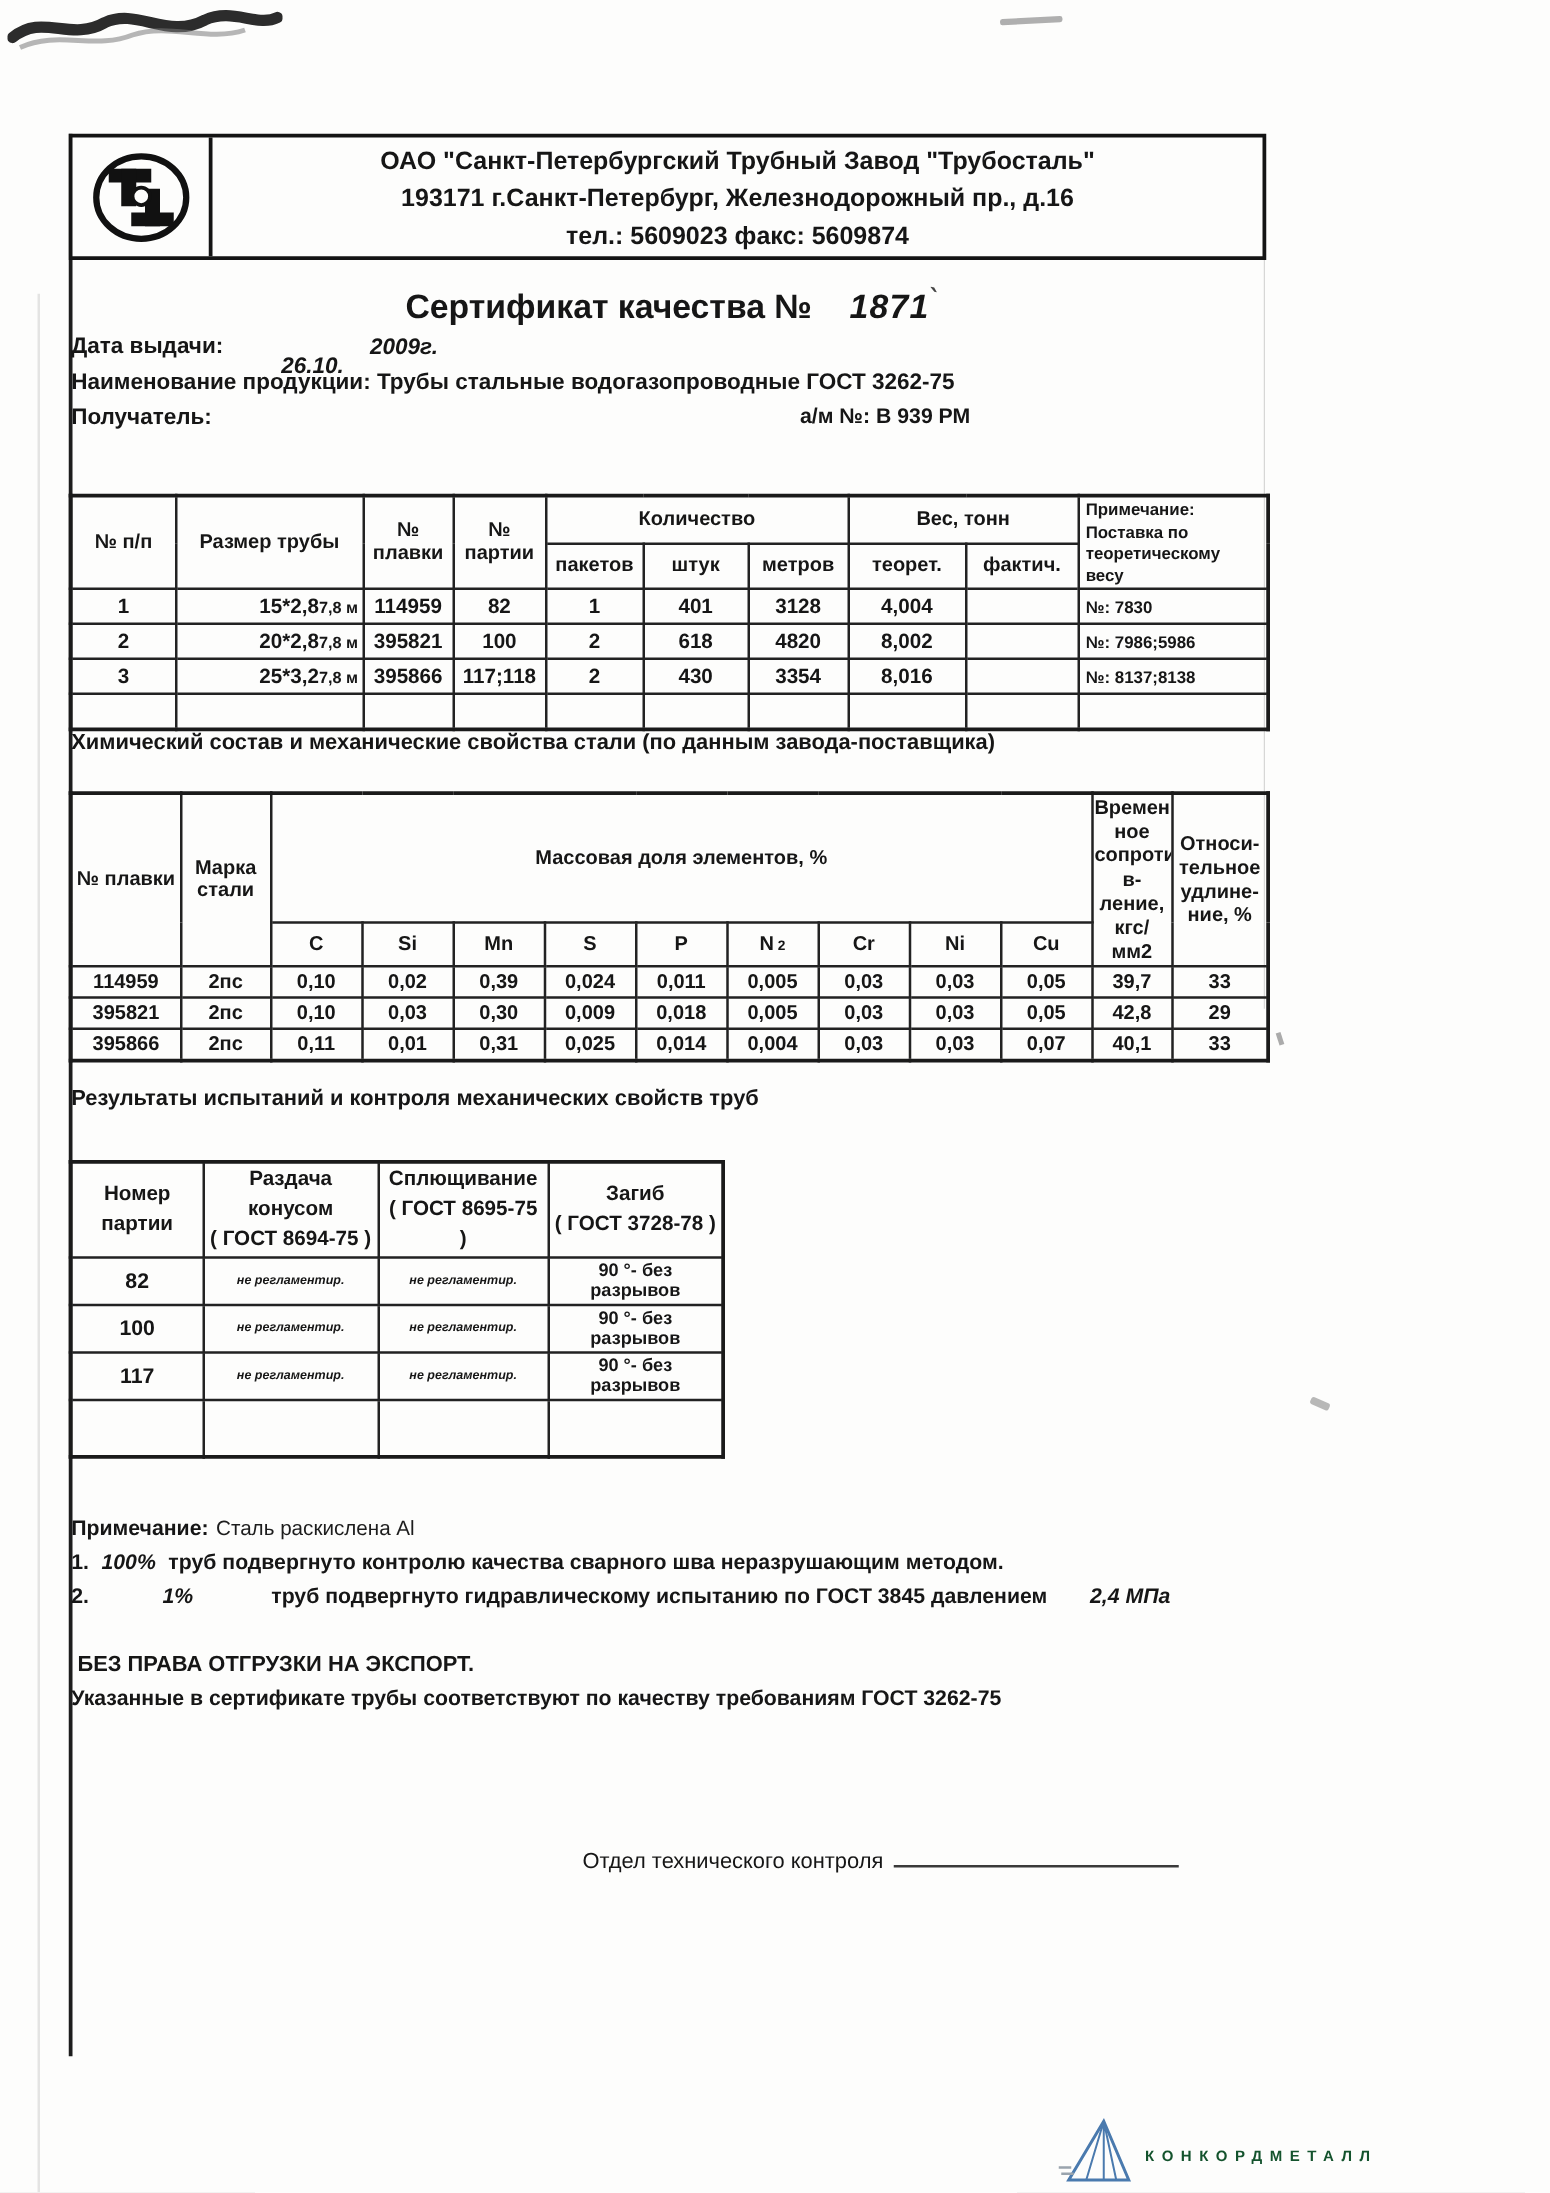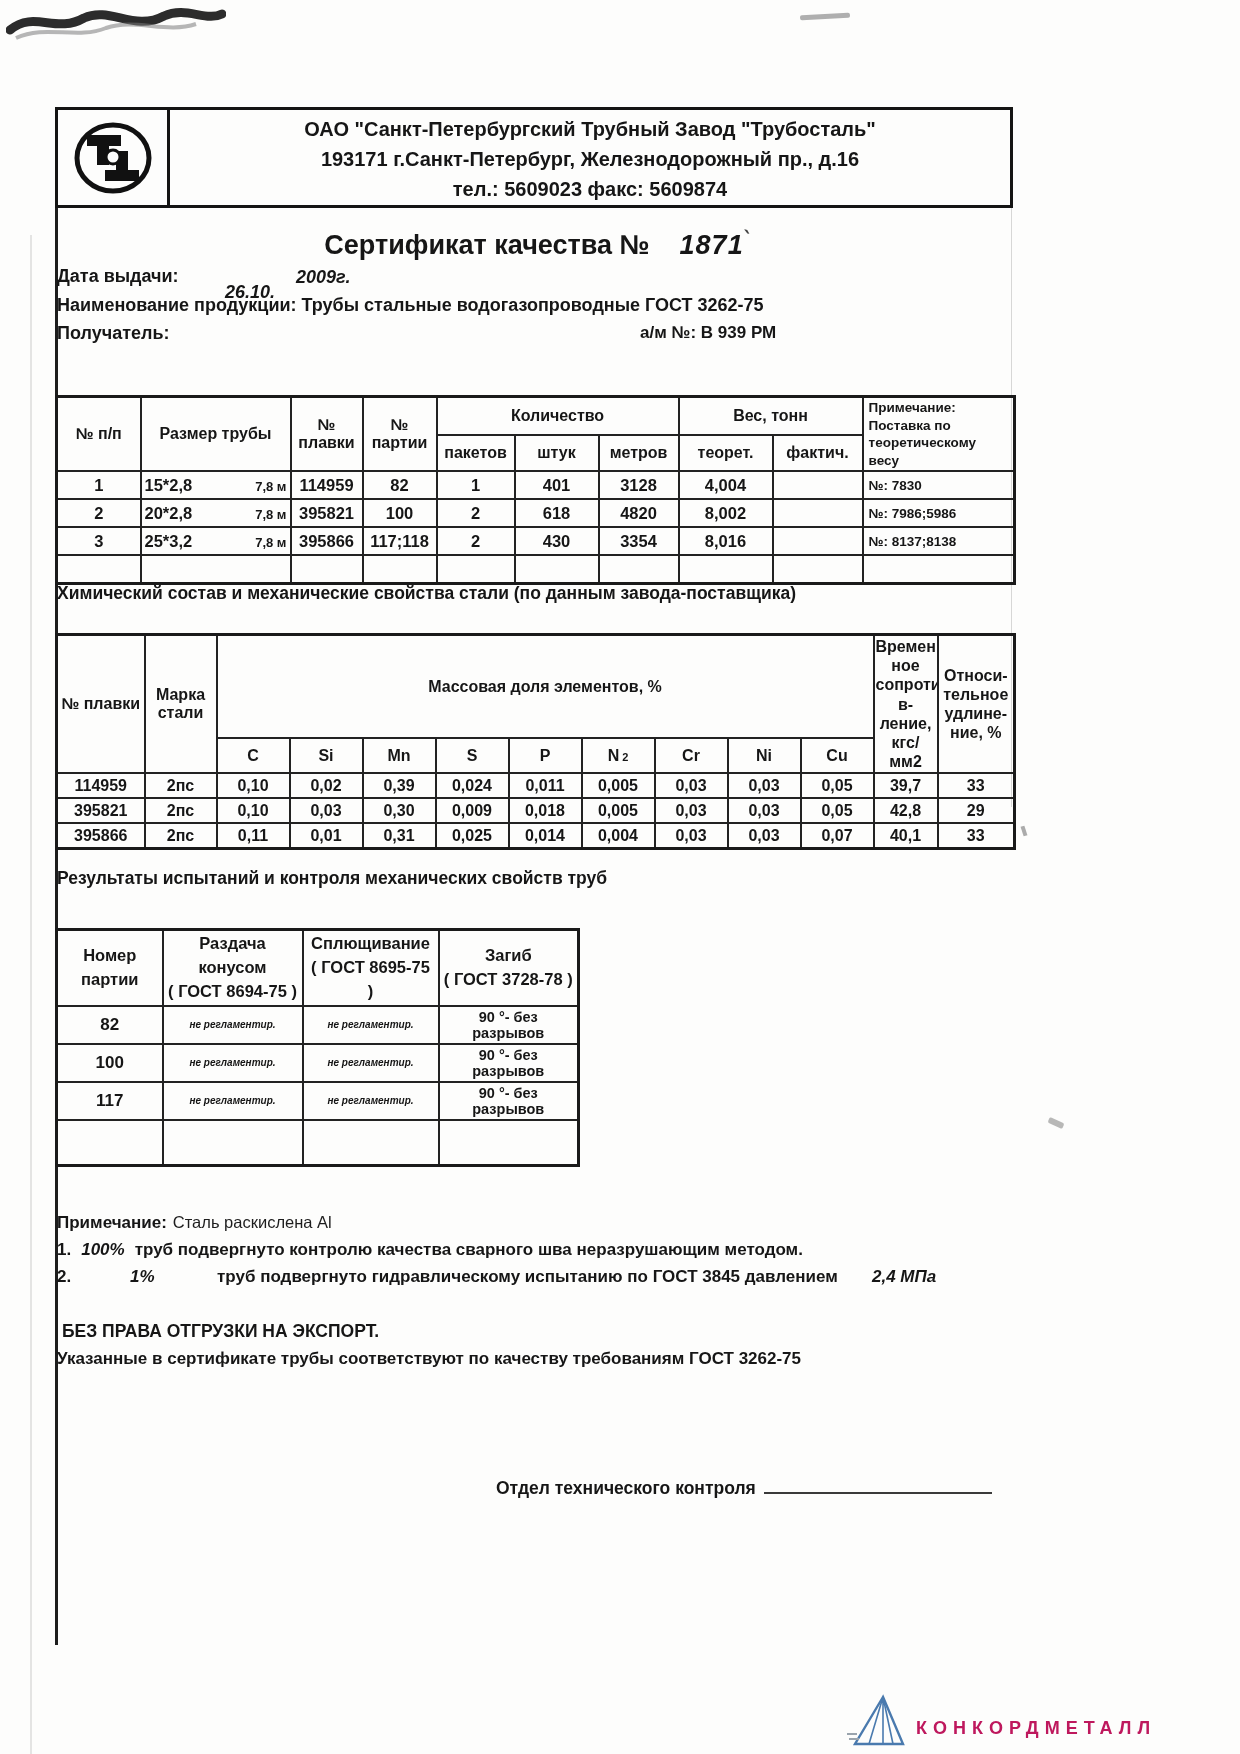--- a/index.html
+++ b/index.html
@@ -49,21 +49,21 @@
 
   
   .pipes-table { left:55px; top:395px; width:958px; }
   .pipes-table { border:3px solid #1a1a1a; }
   .pipes-table th { font-size:16px; }
   .pipes-table td { font-size:16.5px; height:28px; }
   .pipes-table .hrow1 th { height:30px; }
   .pipes-table .hrow2 th { height:28px; }
   .pipes-table .note-h { text-align:left; font-size:13.5px; line-height:1.3; padding-left:5px; }
   .pipes-table .note-c { text-align:left; font-size:13.5px; padding-left:5px; }
-  .size-wrap { display:flex; align-items:baseline; justify-content:space-between; gap:14px; }
+  .size-wrap { display:flex; align-items:baseline; justify-content:flex-end; gap:0; }
   .size-len { font-size:13px; }
 
   
   .chem-title { left:57px; top:583px; font-size:17.5px; font-weight:bold; }
   .chem-table { left:55px; top:633px; width:958px; border:3px solid #1a1a1a; }
   .chem-table th { font-size:16px; }
   .chem-table .hrow1 th { height:97px; }
   .chem-table .hrow2 th { height:33px; }
   .chem-table td { font-size:16px; height:25px; }
   .small-head { font-size:12px; line-height:1.2; font-weight:bold; padding:1px; }
@@ -88,26 +88,26 @@
   .nl-2 .pct { position:absolute; left:73px; font-style:italic; }
   .nl-2 .txt { position:absolute; left:160px; }
   .nl-2 .val { position:absolute; left:815px; font-style:italic; }
   .nl-3 { left:57px; top:1294px; }
   .nl-4 { left:62px; top:1321px; font-size:17.5px; }
   .nl-5 { left:57px; top:1349px; }
   .bold-it { font-style:italic; }
   .num-sp { margin-right:10px; }
 
   
-  .sig-line { left:496px; top:1478px; font-size:17.5px; font-weight:bold; }
+  .sig-line { left:466px; top:1478px; font-size:17.5px; font-weight:normal; }
   .sig-rule { display:inline-block; width:228px; border-bottom:2px solid #3a3a3a; margin-left:8px; vertical-align:baseline; height:14px; }
 
   
   .footer-logo { left:845px; top:1694px; }
-  .footer-brand { left:916px; top:1718px; font-size:18px; font-weight:bold; color:#be185d; letter-spacing:6px; }
+  .footer-brand { left:916px; top:1718px; font-size:12px; font-weight:bold; color:#14532d; letter-spacing:6px; }
 </style>
 </head>
 <body>
 
 <div class="page">
 
   <svg class="abs scribble" viewBox="0 0 220 42">
     <path d="M4,26 C28,6 50,30 78,14 C104,2 128,28 158,12 C180,2 200,18 216,10" stroke="#161616" stroke-width="9" fill="none" stroke-linecap="round"></path>
     <path d="M10,34 C40,20 70,36 100,24 C130,14 160,30 190,20" stroke="#6e6e6e" stroke-width="4" fill="none" opacity=".55"></path>
   </svg>

